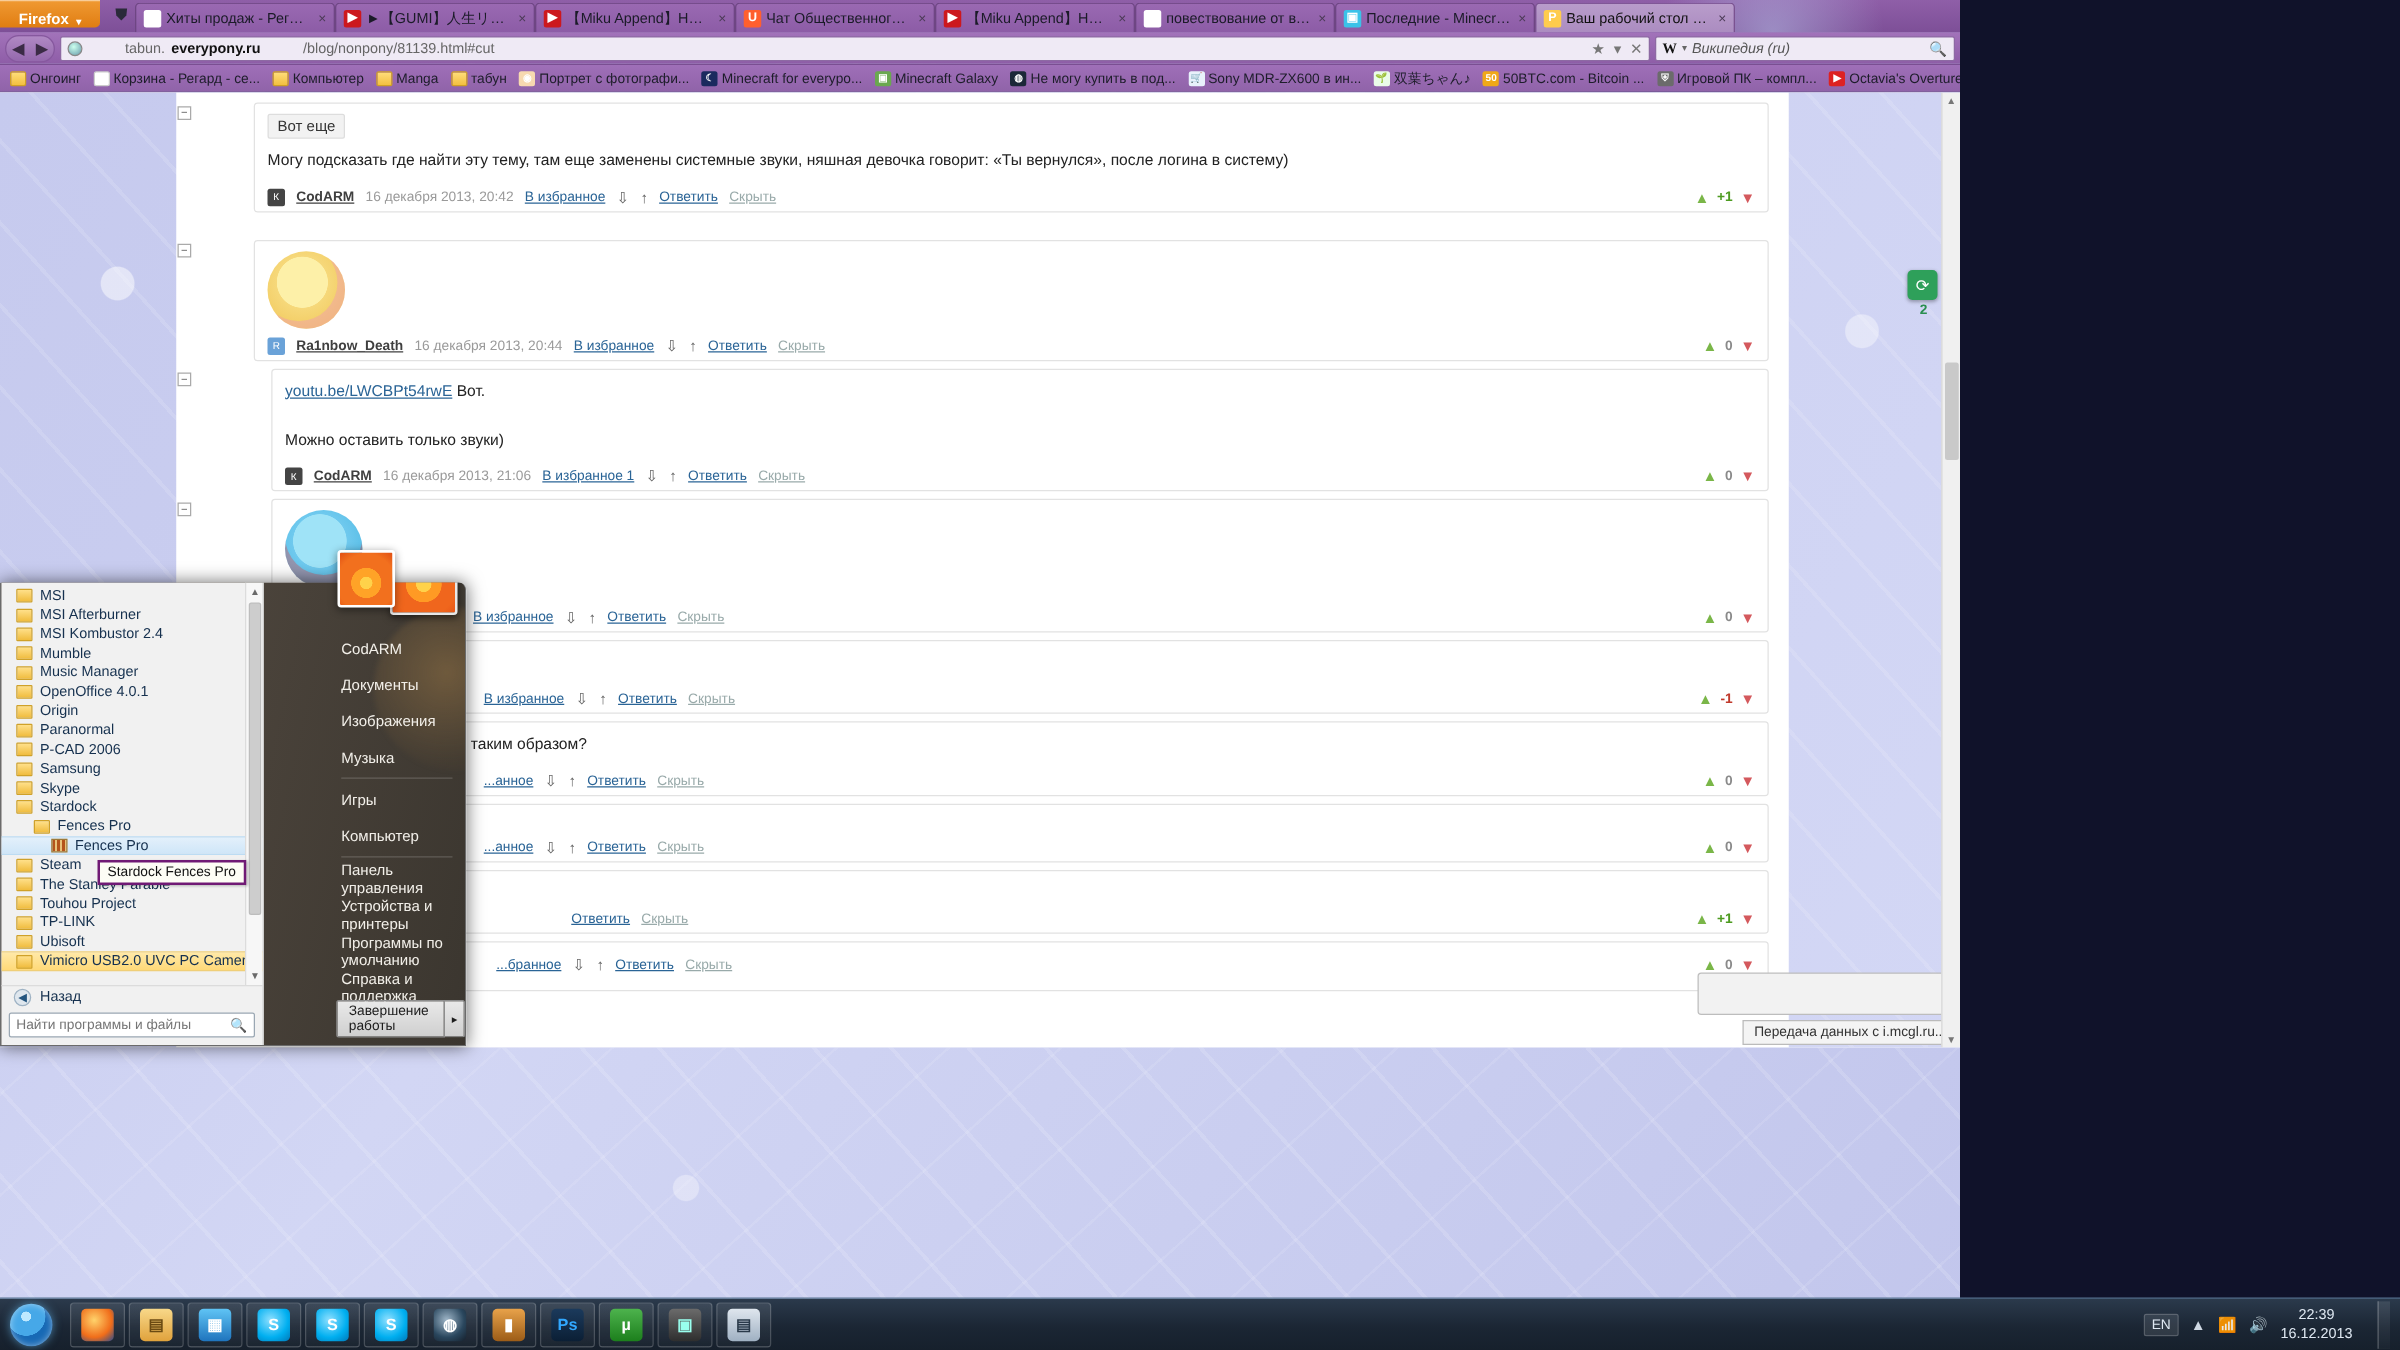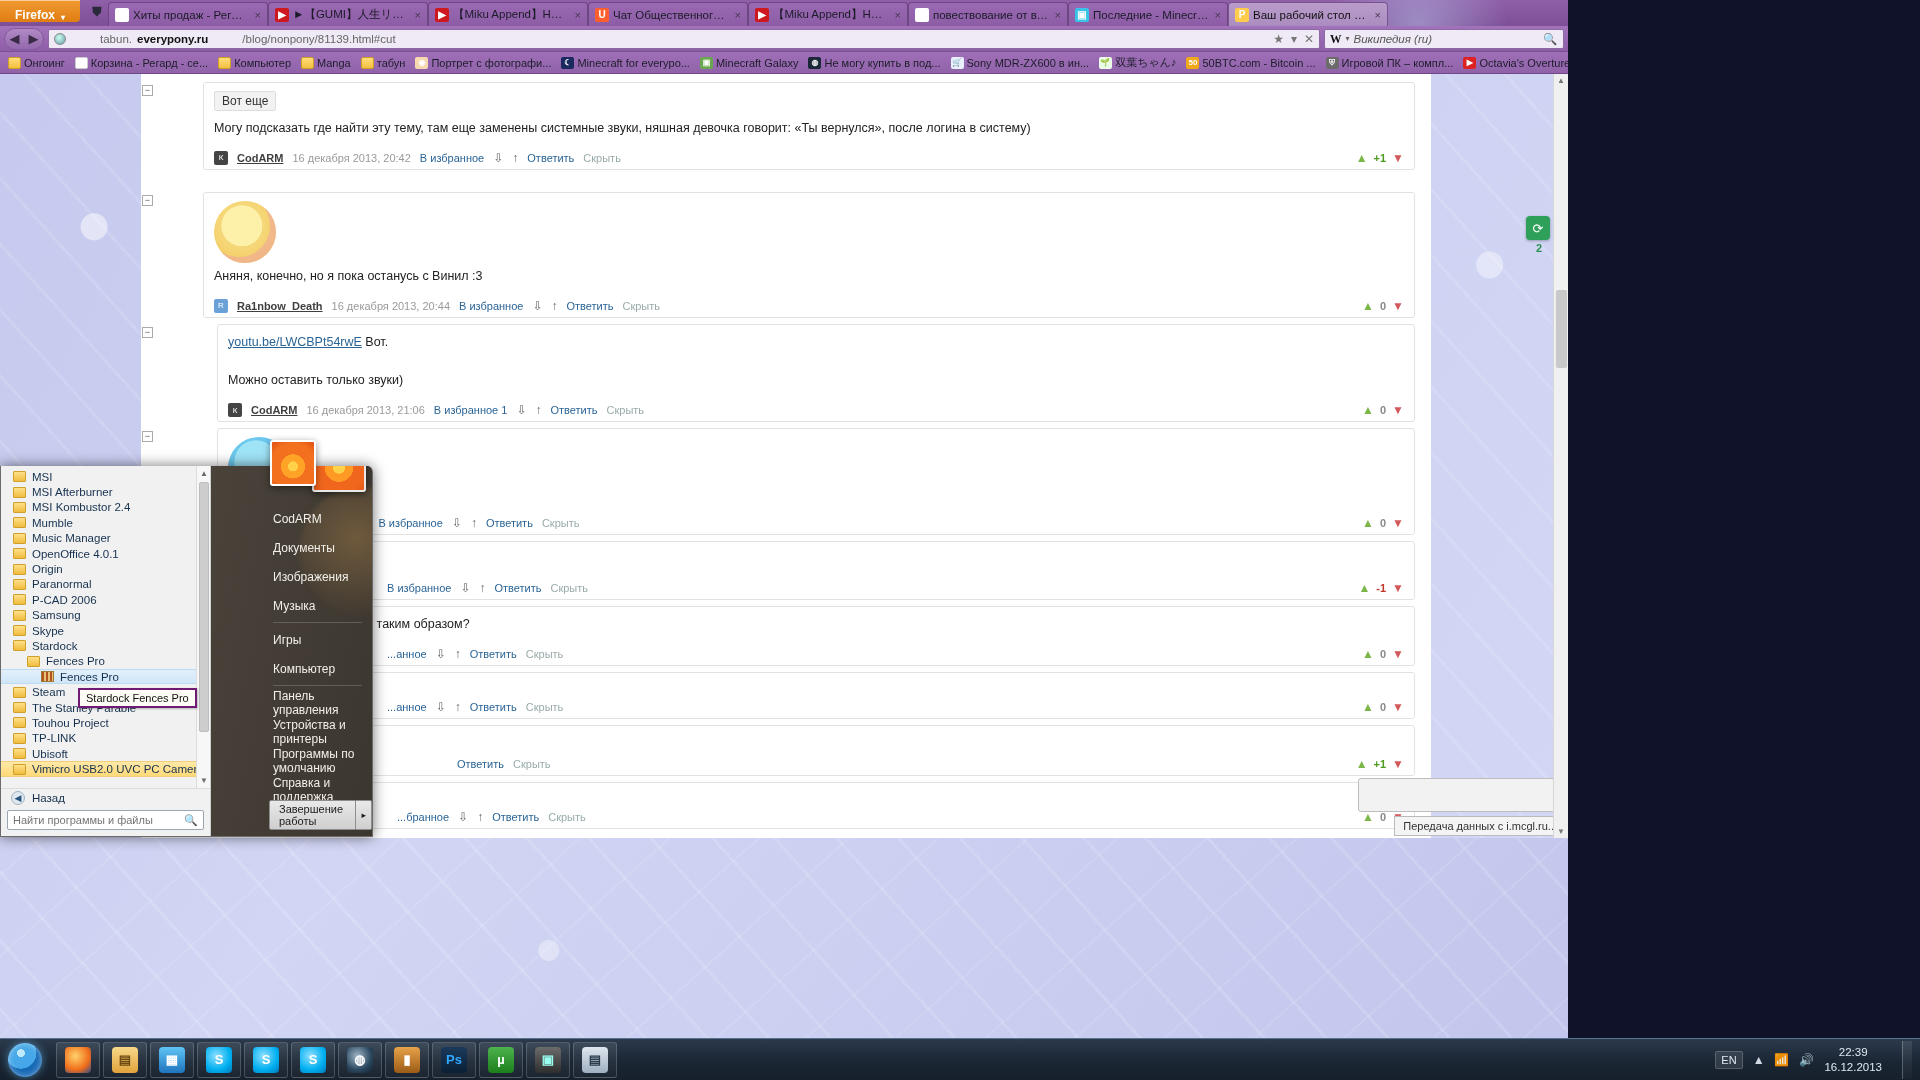--- a/index.html
+++ b/index.html
@@ -217,21 +217,21 @@
   .cmeta {
     display:flex; align-items:center; gap:9px;
     font-size:11px; color:#8a8a8a; padding-top:3px;
   }
   .cmeta .avatar {
     width:14px; height:14px; background:#444; border-radius:2px;
     display:flex; align-items:center; justify-content:center; color:#fff; font-size:8px;
   }
   .cmeta .uname { color:#3f3f3f; font-weight:bold; text-decoration:underline; }
   .cmeta .date { color:#9a9a9a; }
-  .cmeta .lnk { color:#2a6496; }
+  .cmeta .lnk { color:#2a6496; text-decoration:underline; }
   .cmeta .lnk.mut { color:#9aa; }
   .cmeta .arrow { color:#666; font-size:12px; }
   .vote {
     margin-left:auto; display:flex; align-items:center; gap:6px; font-size:11px;
   }
   .vote .up { color:#7ab648; font-size:12px; }
   .vote .dn { color:#d4595d; font-size:12px; }
   .vote .num { font-weight:bold; color:#8a8a8a; }
   .vote .num.pos { color:#4d9b20; }
   .vote .num.neg { color:#c0392b; }
@@ -644,21 +644,20 @@
           </div>
         </div>
       </div>
 
       <div class="comment" style="margin-top:22px;">
         <div class="cbox lvl1">
           <span class="collapse">−</span>
           <div style="margin-bottom:4px;">
             <span class="ponyimg pony-fs"></span>
           </div>
-          <div class="ctext">Аняня, конечно, но я пока останусь с Винил :3</div>
           <div class="cmeta">
             <span class="avatar" style="background:#6aa2d8;">R</span>
             <span class="uname">Ra1nbow_Death</span>
             <span class="date">16 декабря 2013, 20:44</span>
             <span class="lnk">В избранное</span>
             <span class="arrow">⇩</span>
             <span class="arrow">↑</span>
             <span class="lnk">Ответить</span>
             <span class="lnk mut">Скрыть</span>
             <span class="vote">
@@ -784,21 +783,21 @@
               <span class="up">▲</span>
               <span class="num pos">+1</span>
               <span class="dn">▼</span>
             </span>
           </div>
         </div>
       </div>
 
       <div class="comment" style="margin-top:6px;">
         <div class="cbox lvl2" style="min-height:40px;">
-          <div class="cmeta" style="margin-top:16px;justify-content:flex-end;">
+          <div class="cmeta" style="justify-content:flex-end;">
             <span style="width:160px;"></span>
             <span class="lnk">...бранное</span>
             <span class="arrow">⇩</span>
             <span class="arrow">↑</span>
             <span class="lnk">Ответить</span>
             <span class="lnk mut">Скрыть</span>
             <span class="vote">
               <span class="up">▲</span>
               <span class="num">0</span>
               <span class="dn">▼</span>

